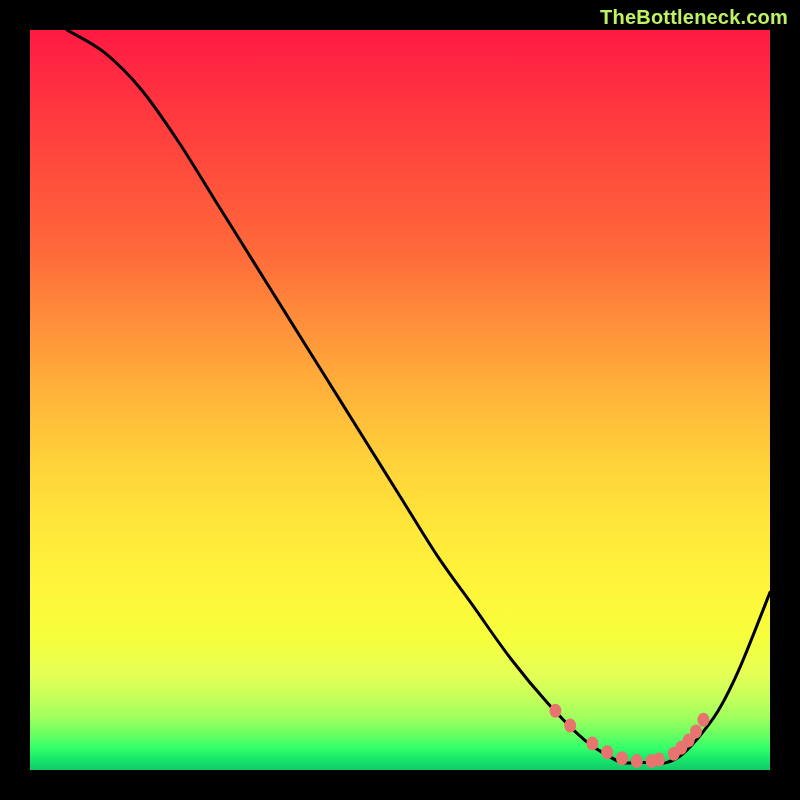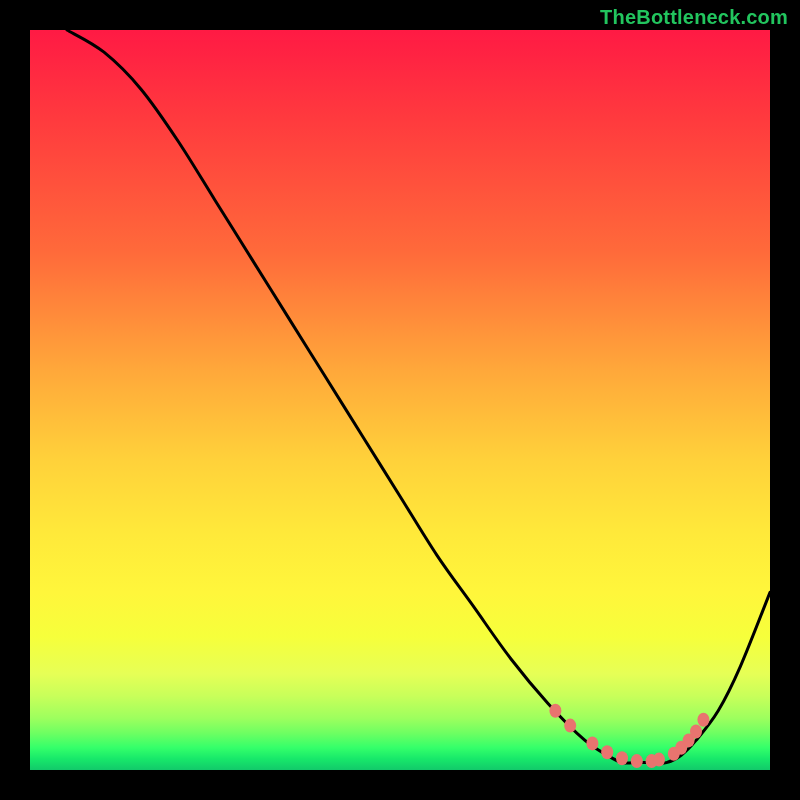--- a/index.html
+++ b/index.html
@@ -42,21 +42,21 @@
       #6eff62 95%,
       #34ff6a 97%,
       #17e86a 98.5%,
       #12c96a 100%
     );
   }
   .watermark {
     position: absolute;
     top: 6px;
     right: 12px;
-    color: #22c55e;
+    color: #bef264;
     font-size: 20px;
     font-weight: 600;
     letter-spacing: 0.2px;
     user-select: none;
   }
   svg.curve {
     position: absolute;
     left: 0;
     top: 0;
     width: 740px;

